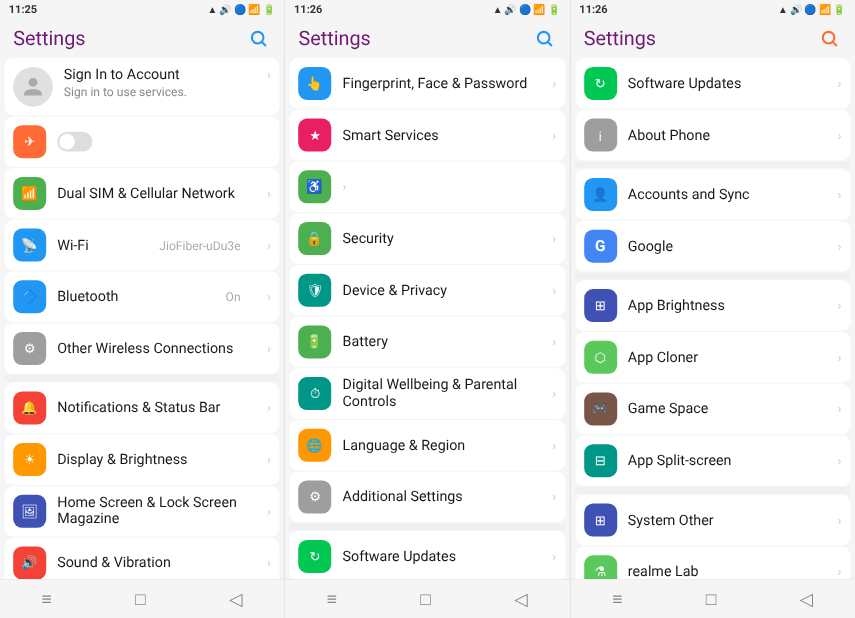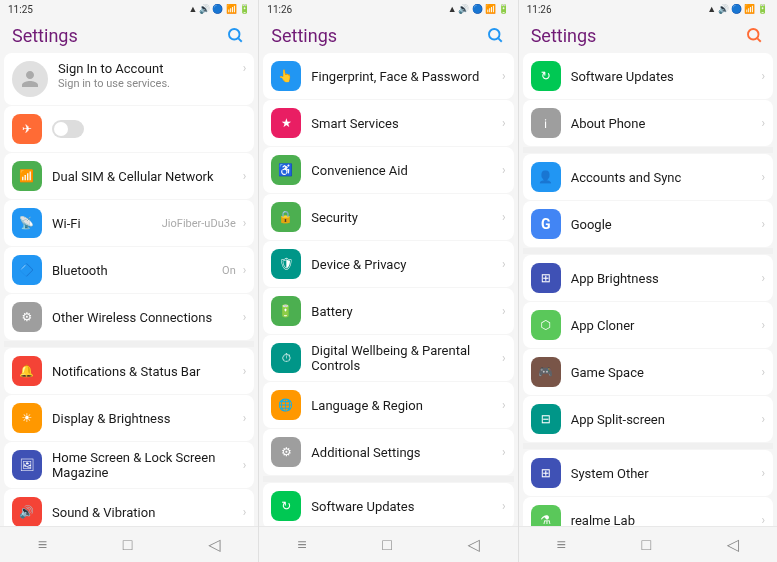--- a/index.html
+++ b/index.html
@@ -34,21 +34,21 @@
       display: flex;
       justify-content: space-between;
       align-items: center;
       padding: 2px 8px;
       background: #f5f5f5;
       font-size: 10px;
       color: #333;
       height: 18px;
     }
 
-    .status-bar .time { font-weight: 400; font-size: 10px; }
+    .status-bar .time { font-weight: 700; font-size: 10px; }
     .status-icons { display: flex; gap: 2px; align-items: center; font-size: 9px; }
 
     .panel-header {
       display: flex;
       align-items: center;
       justify-content: space-between;
       padding: 6px 12px 6px 12px;
       background: #f5f5f5;
     }
 
@@ -113,21 +113,21 @@
 
     .item-sublabel {
       font-size: 11px;
       color: #888;
       margin-top: 1px;
     }
 
     .item-value {
       font-size: 11px;
       color: #aaa;
-      margin-right: 3px;
+      margin-right: 20px;
     }
 
     .item-right {
       display: flex;
       align-items: center;
       gap: 4px;
     }
 
     .chevron {
       color: #ccc;
@@ -397,23 +397,20 @@
         <span class="item-label">Smart Services</span>
       </div>
       <div class="item-right">
         <span class="chevron">›</span>
       </div>
     </div>
         <div class="settings-item">
       <div class="item-icon icon-green">
         <span style="font-size:12px">♿</span>
       </div>
-      <div class="item-content">
-        <span class="item-label">Convenience Aid</span>
-      </div>
       <div class="item-right">
         <span class="chevron">›</span>
       </div>
     </div>
         <div class="settings-item">
       <div class="item-icon icon-green">
         <span style="font-size:12px">🔒</span>
       </div>
       <div class="item-content">
         <span class="item-label">Security</span>

